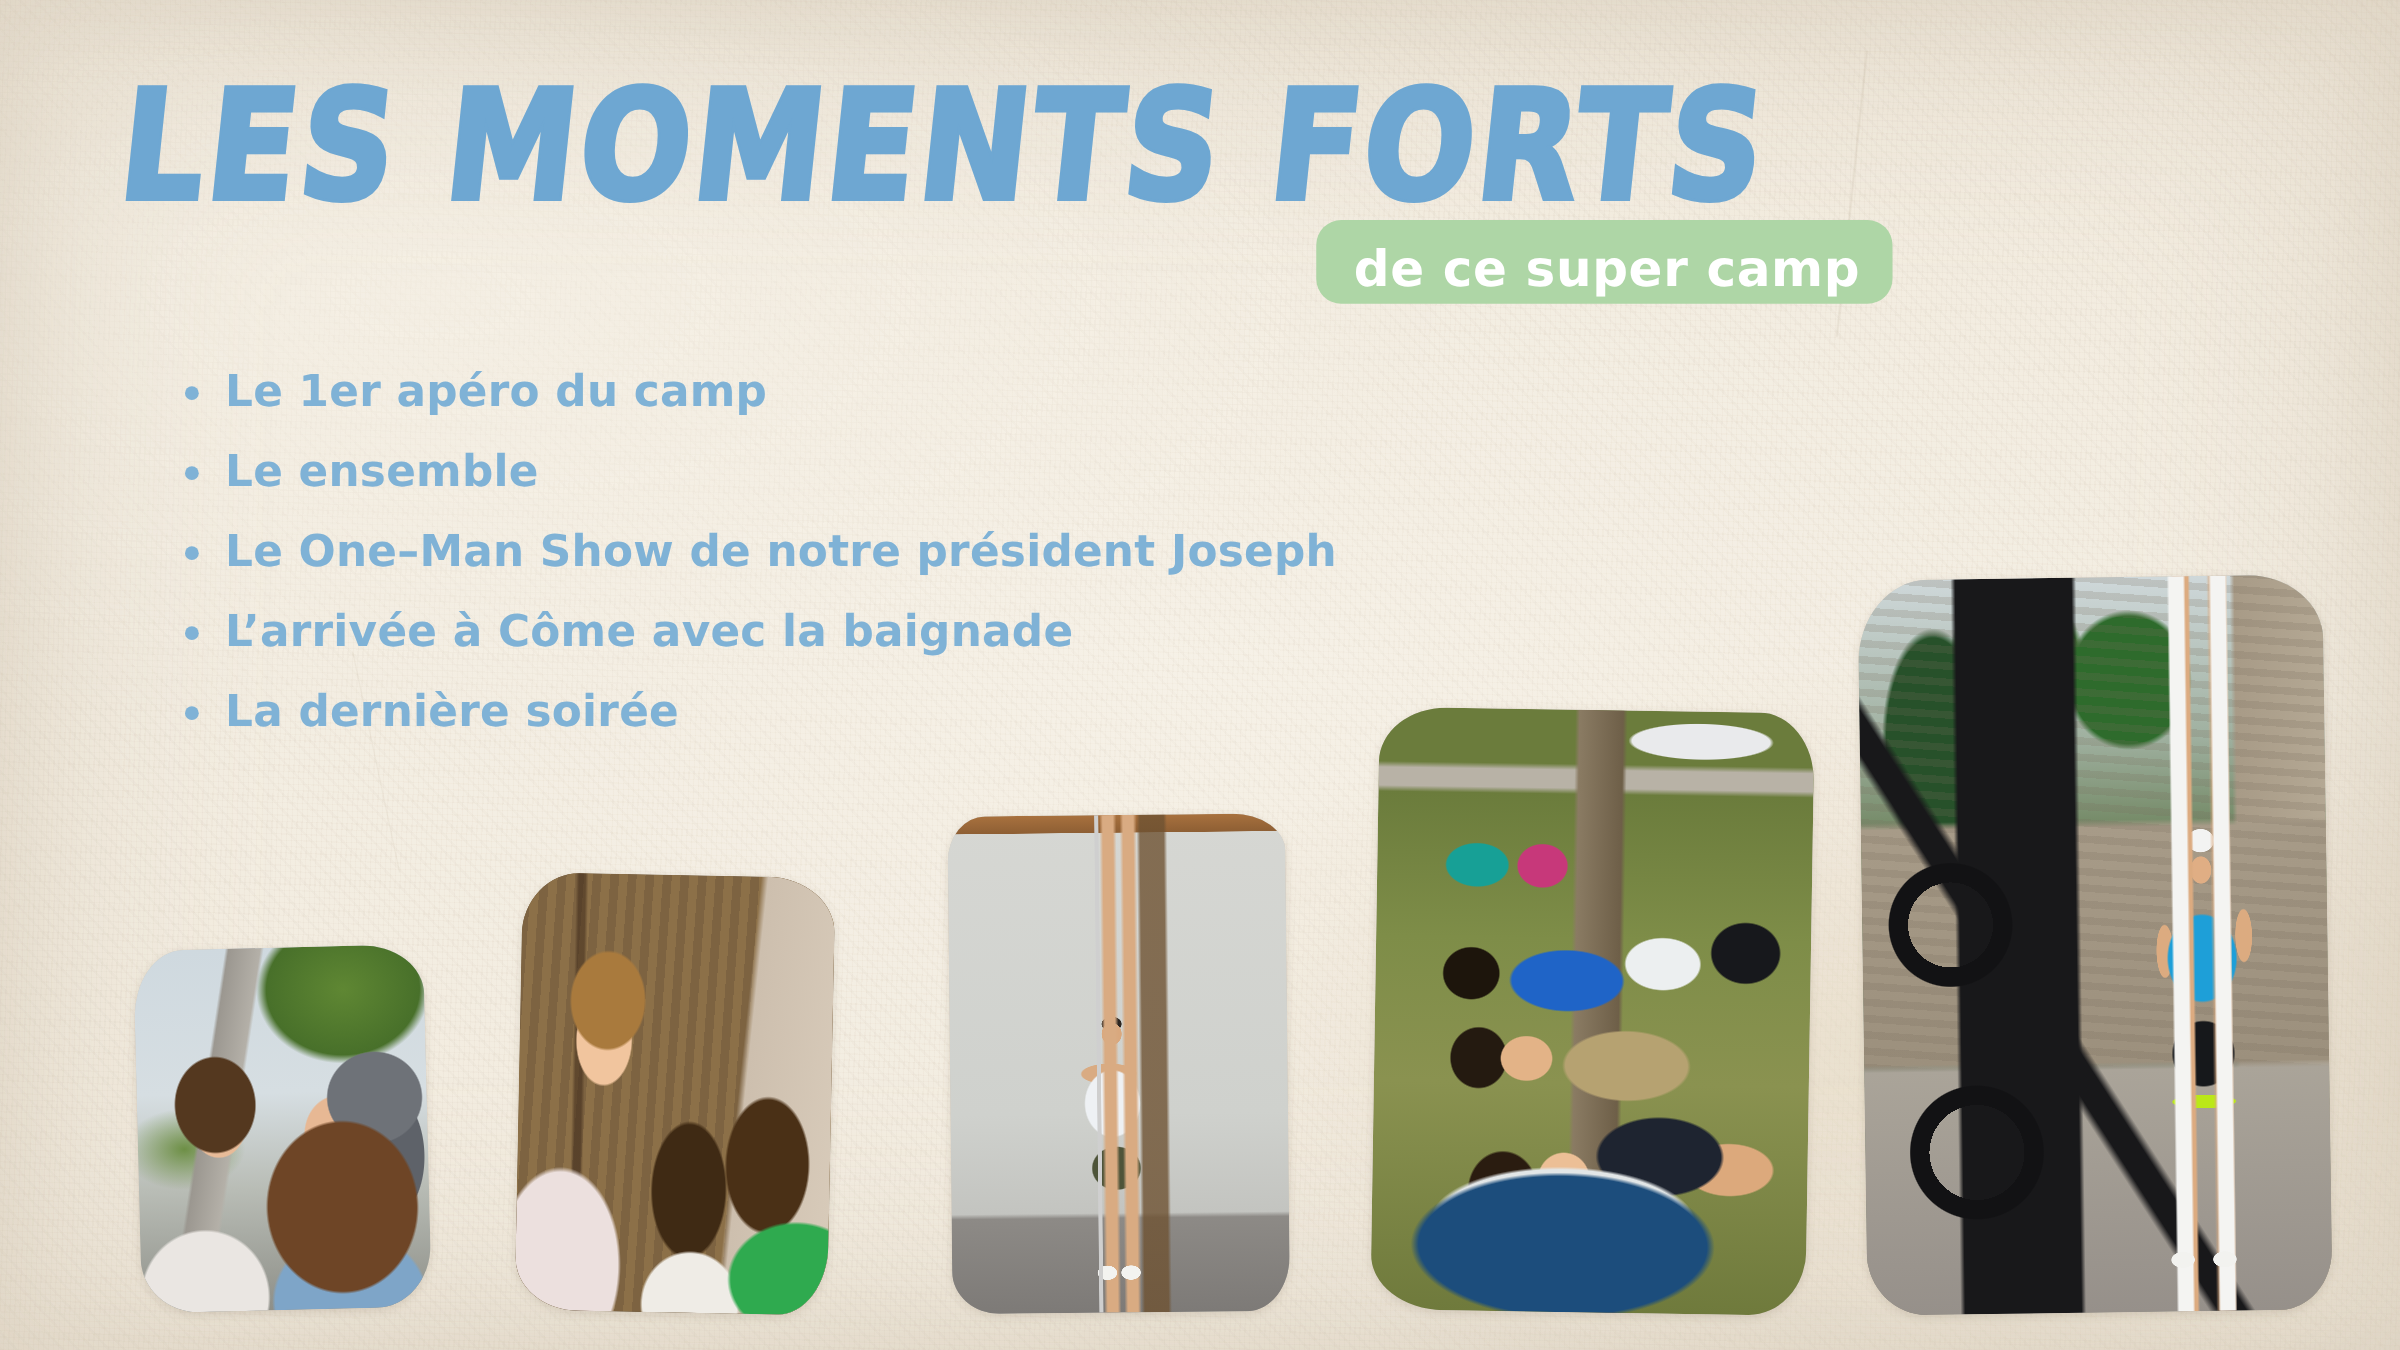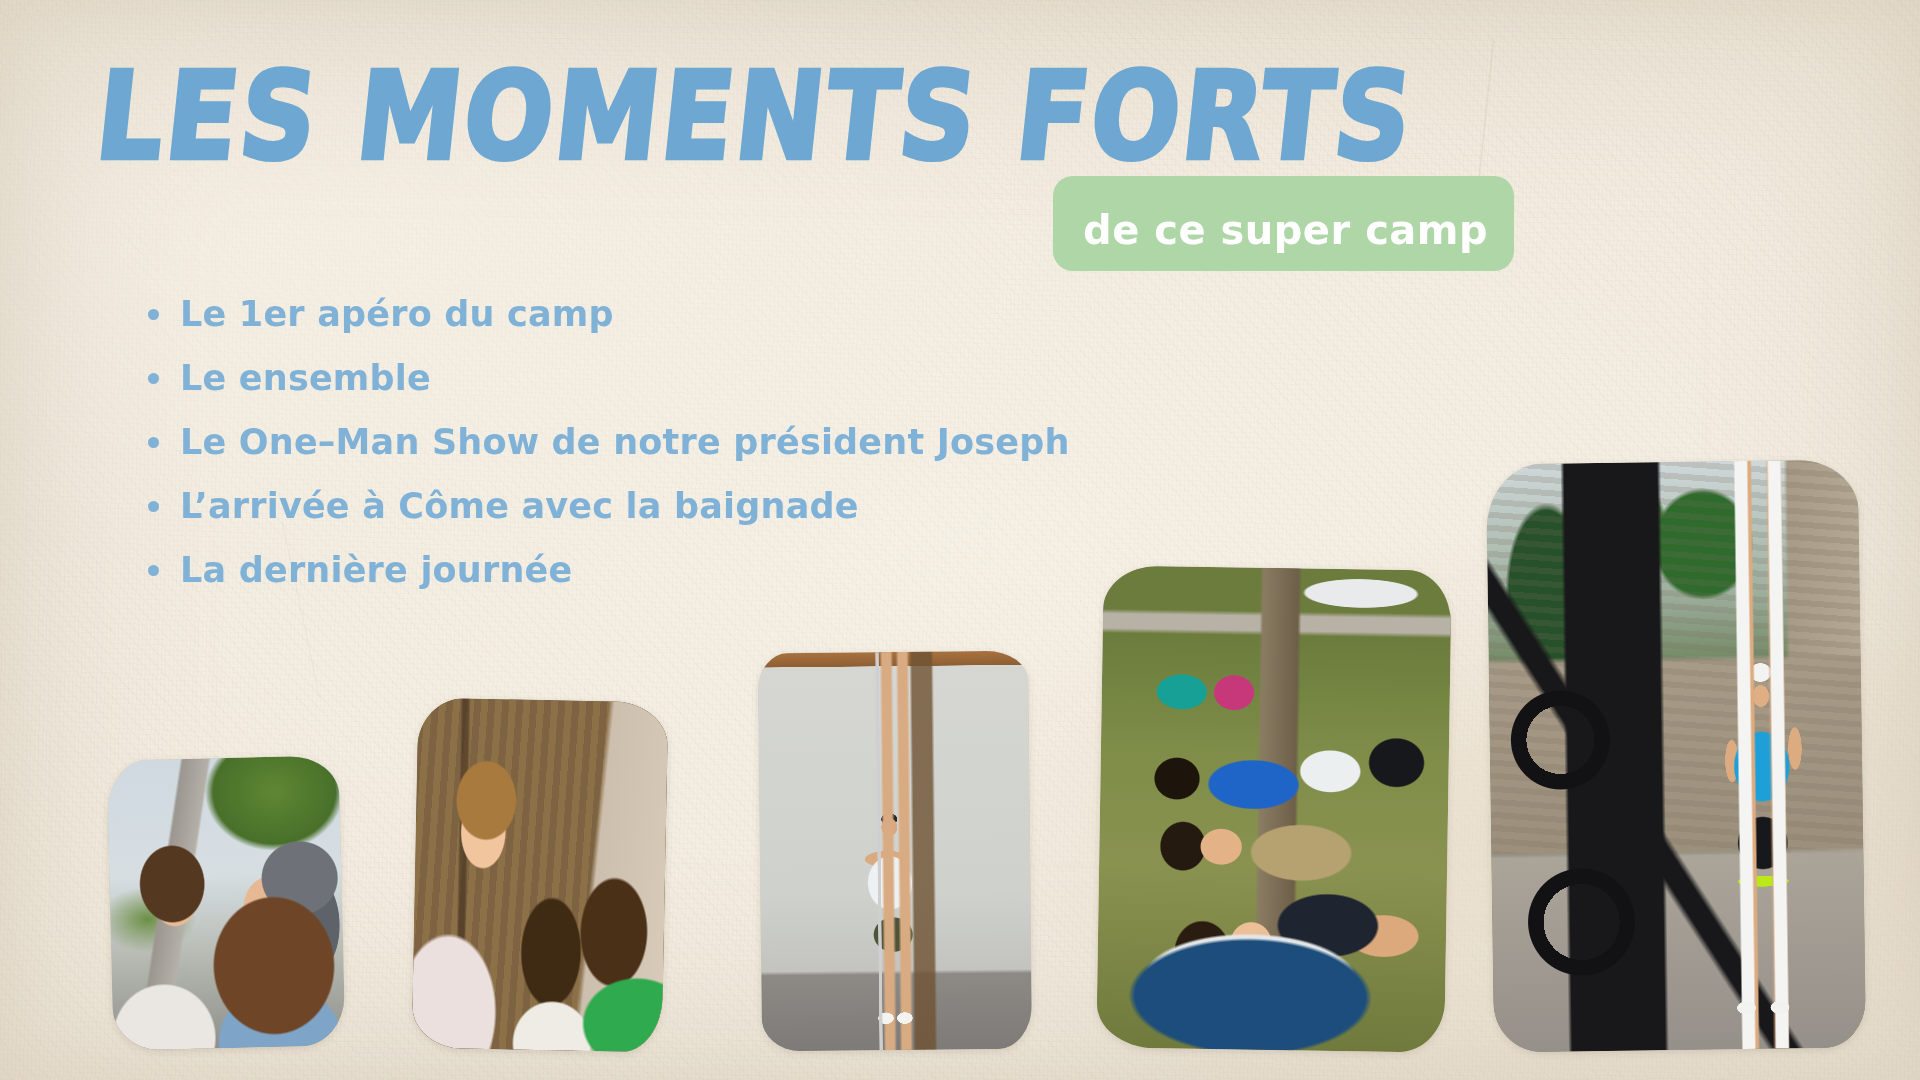--- a/index.html
+++ b/index.html
@@ -72,21 +72,21 @@
     white-space: nowrap;
     -webkit-text-stroke: 4px #6ea7d2;
     paint-order: stroke fill;
   }
 
   
   #subtitle-badge {
     position: absolute;
     left: 1053px;
     top: 176px;
-    height: 95px;
+    height: 67px;
     padding: 16px 26px 0 30px;
     border-radius: 20px;
     background: #aed6a6;
     display: flex;
     align-items: center;
     box-sizing: border-box;
   }
   #subtitle-text {
     font-family: "DejaVu Sans", sans-serif;
     font-size: 40px;
@@ -373,21 +373,21 @@
     <li class="highlight-item">
       <span class="bullet-dot"></span>
       <span class="highlight-label">Le One–Man Show de notre président Joseph</span>
     </li>
     <li class="highlight-item">
       <span class="bullet-dot"></span>
       <span class="highlight-label">L’arrivée à Côme avec la baignade</span>
     </li>
     <li class="highlight-item">
       <span class="bullet-dot"></span>
-      <span class="highlight-label">La dernière journée</span>
+      <span class="highlight-label">La dernière soirée</span>
     </li>
   </ul>
 
   <div id="photo-strip">
     <div class="photo-card" id="photo-1">
       <div class="photo-inner"></div>
     </div>
     <div class="photo-card" id="photo-2">
       <div class="photo-inner"></div>
     </div>

